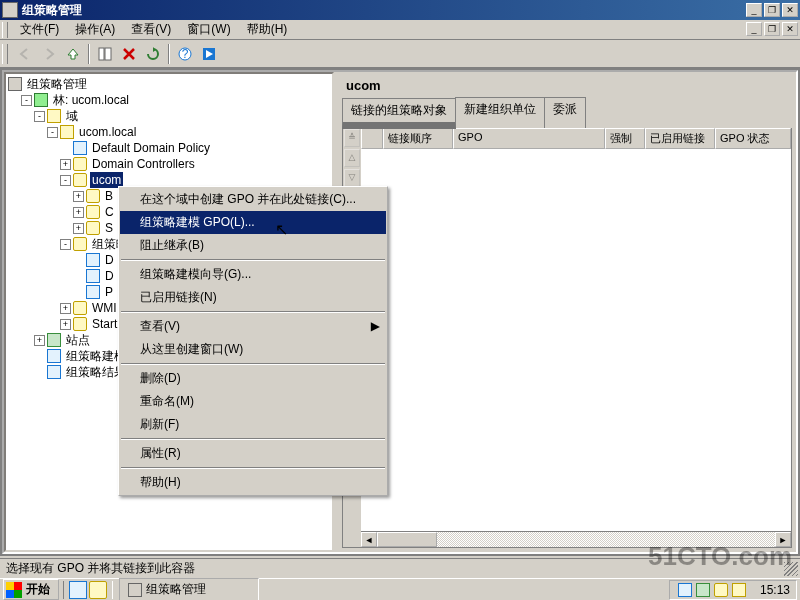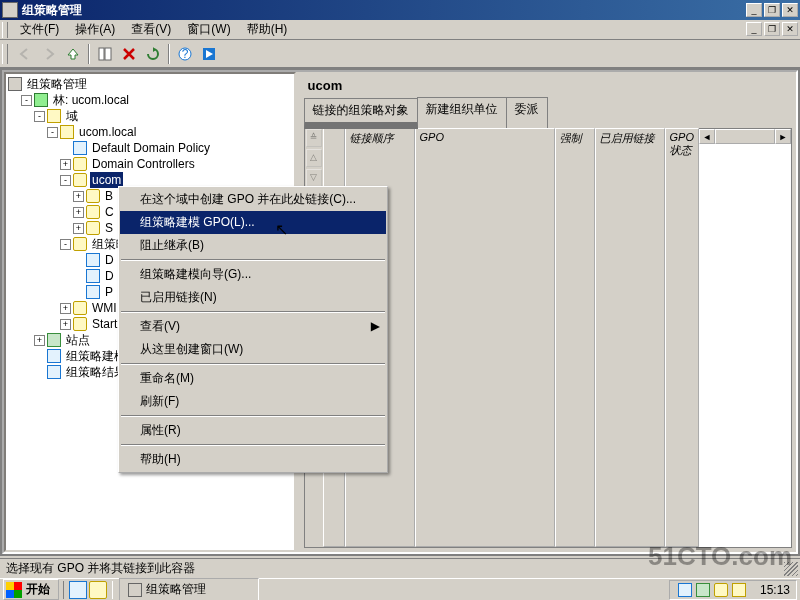--- a/index.html
+++ b/index.html
@@ -43,21 +43,21 @@
 .splitter { width: 4px; background: #d4d0c8; cursor: col-resize; }
 
 .detailpane { flex: 1; background: #d4d0c8; display: flex; flex-direction: column; padding: 4px; }
 .detailpane .hdr { font-weight: bold; font-size: 13px; padding: 2px 4px; }
 .detailpane .tabs { display: flex; border-bottom: 1px solid #808080; margin-top: 2px; }
 .detailpane .tab { padding: 3px 8px; border: 1px solid #808080; border-bottom: none; background: #d4d0c8; margin-right: -1px; cursor: pointer; }
 .detailpane .tab.active { background: #d4d0c8; position: relative; top: 1px; border-bottom: 7px solid #737373; }
 .detailpane .tabbody { flex: 1; background: #fff; border: 1px solid #808080; border-top: none; margin-top: -1px; display: flex; }
 .navcol { width: 18px; background: #d4d0c8; display: flex; flex-direction: column; }
 .navcol .nb { height: 18px; border: 1px outset #fff; margin: 1px; text-align: center; line-height: 14px; font-size: 9px; opacity: 0.4; }
-.listarea { flex: 1; display: flex; flex-direction: row; font-style: italic; }
+.listarea { flex: 1; display: flex; flex-direction: column; }
 .colhdr { display: flex; background: #d4d0c8; }
 .colhdr .ch { border: 1px outset #fff; padding: 2px 4px; font-size: 11px; }
 .listbody { flex: 1; background: #fff; position: relative; }
 .scrollbar-h { height: 16px; background: #d4d0c8; border-top: 1px solid #808080; display: flex; }
 .scrollbar-h .sbtn { width: 16px; border: 1px outset #fff; background: #d4d0c8; text-align: center; font-size: 9px; line-height: 14px; }
 .scrollbar-h .strack { flex: 1; background: repeating-conic-gradient(#d4d0c8 0 25%, #fff 0 50%) 0 0/2px 2px; }
 .scrollbar-h .sthumb { width: 60px; height: 100%; background: #d4d0c8; border: 1px outset #fff; }
 
 .ctxmenu { position: absolute; left: 118px; top: 186px; width: 270px; background: #d4d0c8; border: 1px outset #fff; box-shadow: 2px 2px 3px rgba(0,0,0,0.4); z-index: 100; padding: 1px; }
 .ctxmenu .mi { padding: 3px 20px 3px 20px; cursor: pointer; position: relative; }
@@ -338,21 +338,21 @@
         <div class="navcol">
           <div class="nb">≙</div>
           <div class="nb">△</div>
           <div class="nb">▽</div>
           <div class="nb">≚</div>
         </div>
         <div class="listarea">
           <div class="colhdr">
             <div class="ch" style="width:22px"></div>
             <div class="ch" style="width:70px">链接顺序</div>
-            <div class="ch" style="width:140px">GPO</div>
+            <div class="ch" style="width:152px">GPO</div>
             <div class="ch" style="width:40px">强制</div>
             <div class="ch" style="width:70px">已启用链接</div>
             <div class="ch" style="flex:1">GPO 状态</div>
           </div>
           <div class="listbody"></div>
           <div class="scrollbar-h">
             <div class="sbtn">◄</div>
             <div class="strack">
                 <div class="sthumb"></div>
               </div>
@@ -368,20 +368,21 @@
   <div class="mi">在这个域中创建 GPO 并在此处链接(C)...</div>
   <div class="mi hl">组策略建模 GPO(L)...</div>
   <div class="mi">阻止继承(B)</div>
   <div class="msep"></div>
   <div class="mi">组策略建模向导(G)...</div>
   <div class="mi">已启用链接(N)</div>
   <div class="msep"></div>
   <div class="mi"><span>查看(V)</span><span class="arrow">▶</span></div>
   <div class="mi">从这里创建窗口(W)</div>
   <div class="msep"></div>
+  <div class="mi">删除(D)</div>
   <div class="mi">重命名(M)</div>
   <div class="mi">刷新(F)</div>
   <div class="msep"></div>
   <div class="mi">属性(R)</div>
   <div class="msep"></div>
   <div class="mi">帮助(H)</div>
 </div>
 <div class="cursor-ptr">↖</div>
 
 <div class="statusbar">

